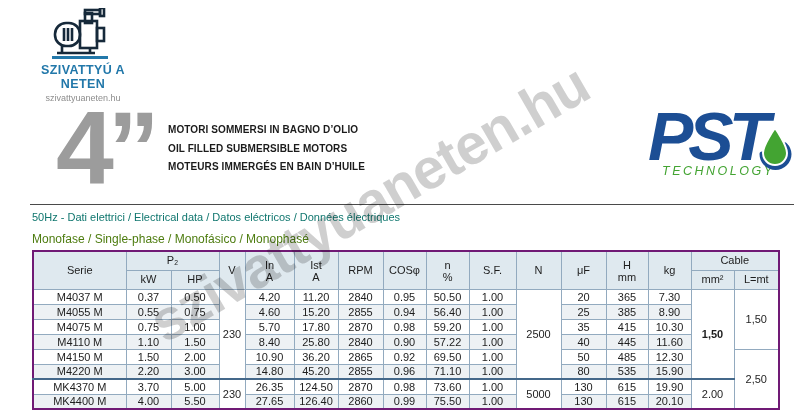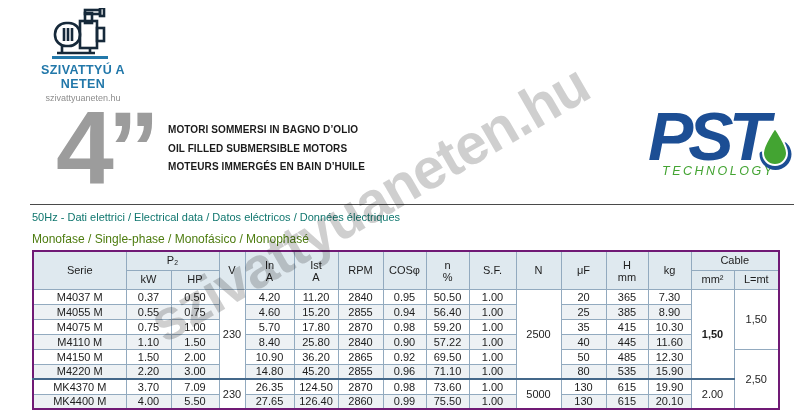--- a/index.html
+++ b/index.html
@@ -246,21 +246,21 @@
           <td>0.96</td>
           <td>71.10</td>
           <td>1.00</td>
           <td>80</td>
           <td>535</td>
           <td>15.90</td>
         </tr>
         <tr class="sep">
           <td>MK4370 M</td>
           <td>3.70</td>
-          <td>7.09</td>
+          <td>5.00</td>
           <td rowspan="2" class="merged">230</td>
           <td>26.35</td>
           <td>124.50</td>
           <td>2870</td>
           <td>0.98</td>
           <td>73.60</td>
           <td>1.00</td>
           <td rowspan="2" class="merged">5000</td>
           <td>130</td>
           <td>615</td>

